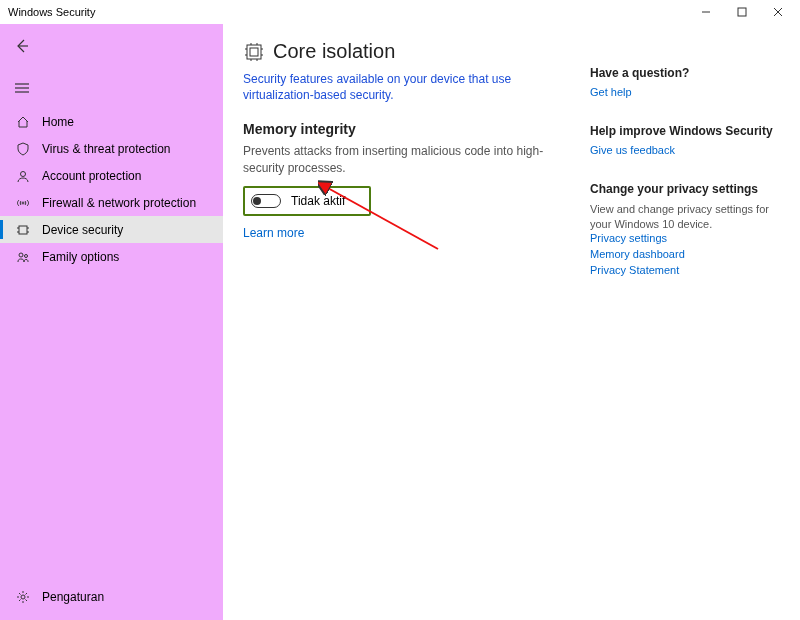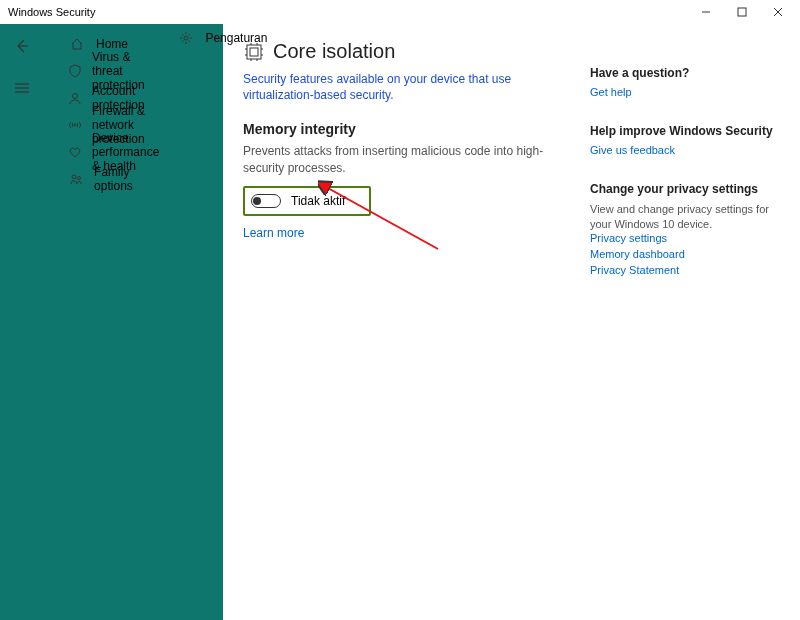--- a/index.html
+++ b/index.html
@@ -45,23 +45,23 @@
   cursor: default;
 }
 .win-controls svg { display:block; }
 .body {
   flex: 1;
   display: flex;
   min-height: 0;
 }
 .sidebar {
   width: 223px;
-  background: #0f766e;
-  display: flex;
-  flex-direction: row;
+  background: #f0abfc;
+  display: flex;
+  flex-direction: column;
   border-right: 0;
 }
 .sidebar .top-controls {
   padding: 8px 0 0 0;
 }
 .sidebar .icon-btn {
   width: 40px;
   height: 28px;
   display: flex;
   align-items: center;
@@ -292,27 +292,31 @@
         </div>
         <div class="nav-item">
           <span class="nav-icon">
             <svg width="14" height="14" fill="none" stroke-width="1">
                 <path d="M3 4 C1 6 1 8 3 10 M11 4 C13 6 13 8 11 10 M5 5 C4 6 4 8 5 9 M9 5 C10 6 10 8 9 9"></path>
                 <circle cx="7" cy="7" r="1"></circle>
               </svg>
           </span>
           <span>Firewall &amp; network protection</span>
         </div>
-        <div class="nav-item">
-          <span class="nav-icon">
-            <svg width="14" height="14" fill="none" stroke-width="1">
-                <path d="M7 12 C3 9 1 6 3 4 C5 2 7 4 7 5 C7 4 9 2 11 4 C13 6 11 9 7 12 Z"></path>
-              </svg>
-          </span>
-          <span>Device performance &amp; health</span>
+        <div class="nav-item active">
+          <span class="nav-icon">
+            <svg width="14" height="14" fill="none" stroke-width="1">
+                <rect x="3" y="3" width="8" height="8"></rect>
+                <line x1="1" y1="5" x2="3" y2="5"></line>
+                <line x1="1" y1="9" x2="3" y2="9"></line>
+                <line x1="11" y1="5" x2="13" y2="5"></line>
+                <line x1="11" y1="9" x2="13" y2="9"></line>
+              </svg>
+          </span>
+          <span>Device security</span>
         </div>
         <div class="nav-item">
           <span class="nav-icon">
             <svg width="14" height="14" fill="none" stroke-width="1">
                 <circle cx="5" cy="5" r="2"></circle>
                 <circle cx="10" cy="6" r="1.5"></circle>
                 <path d="M2 12 C2 9 4 9 5 9 C7 9 8 10 8 12 M8 12 C8 10 9 9.5 10 9.5 C12 9.5 12 11 12 12"></path>
               </svg>
           </span>
           <span>Family options</span>

